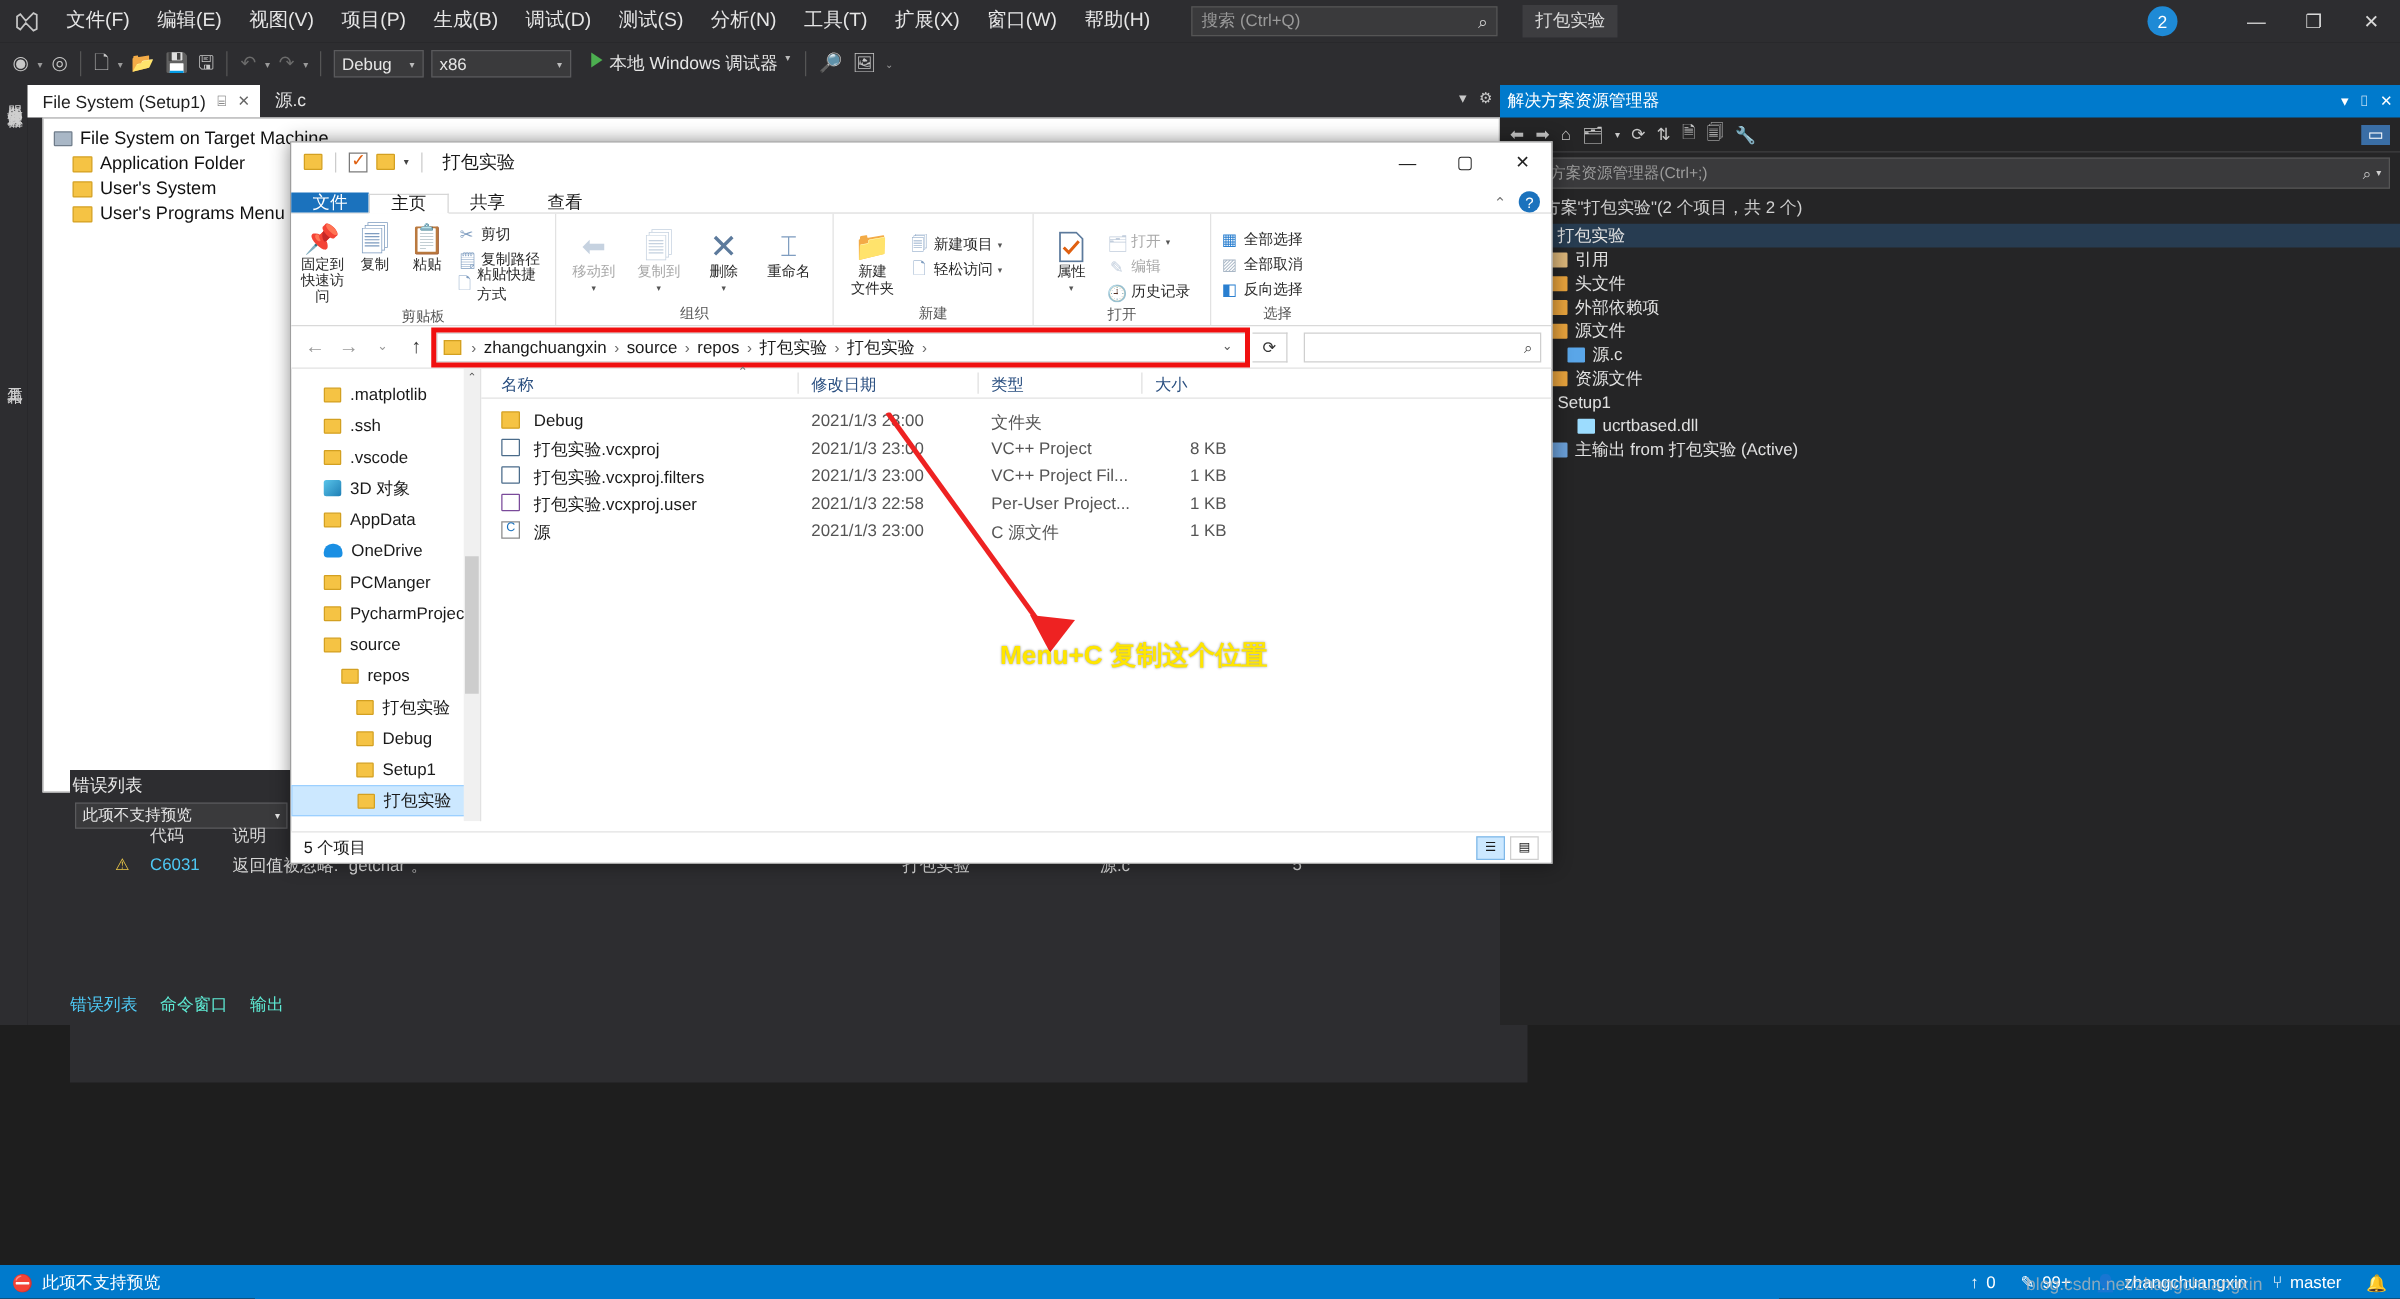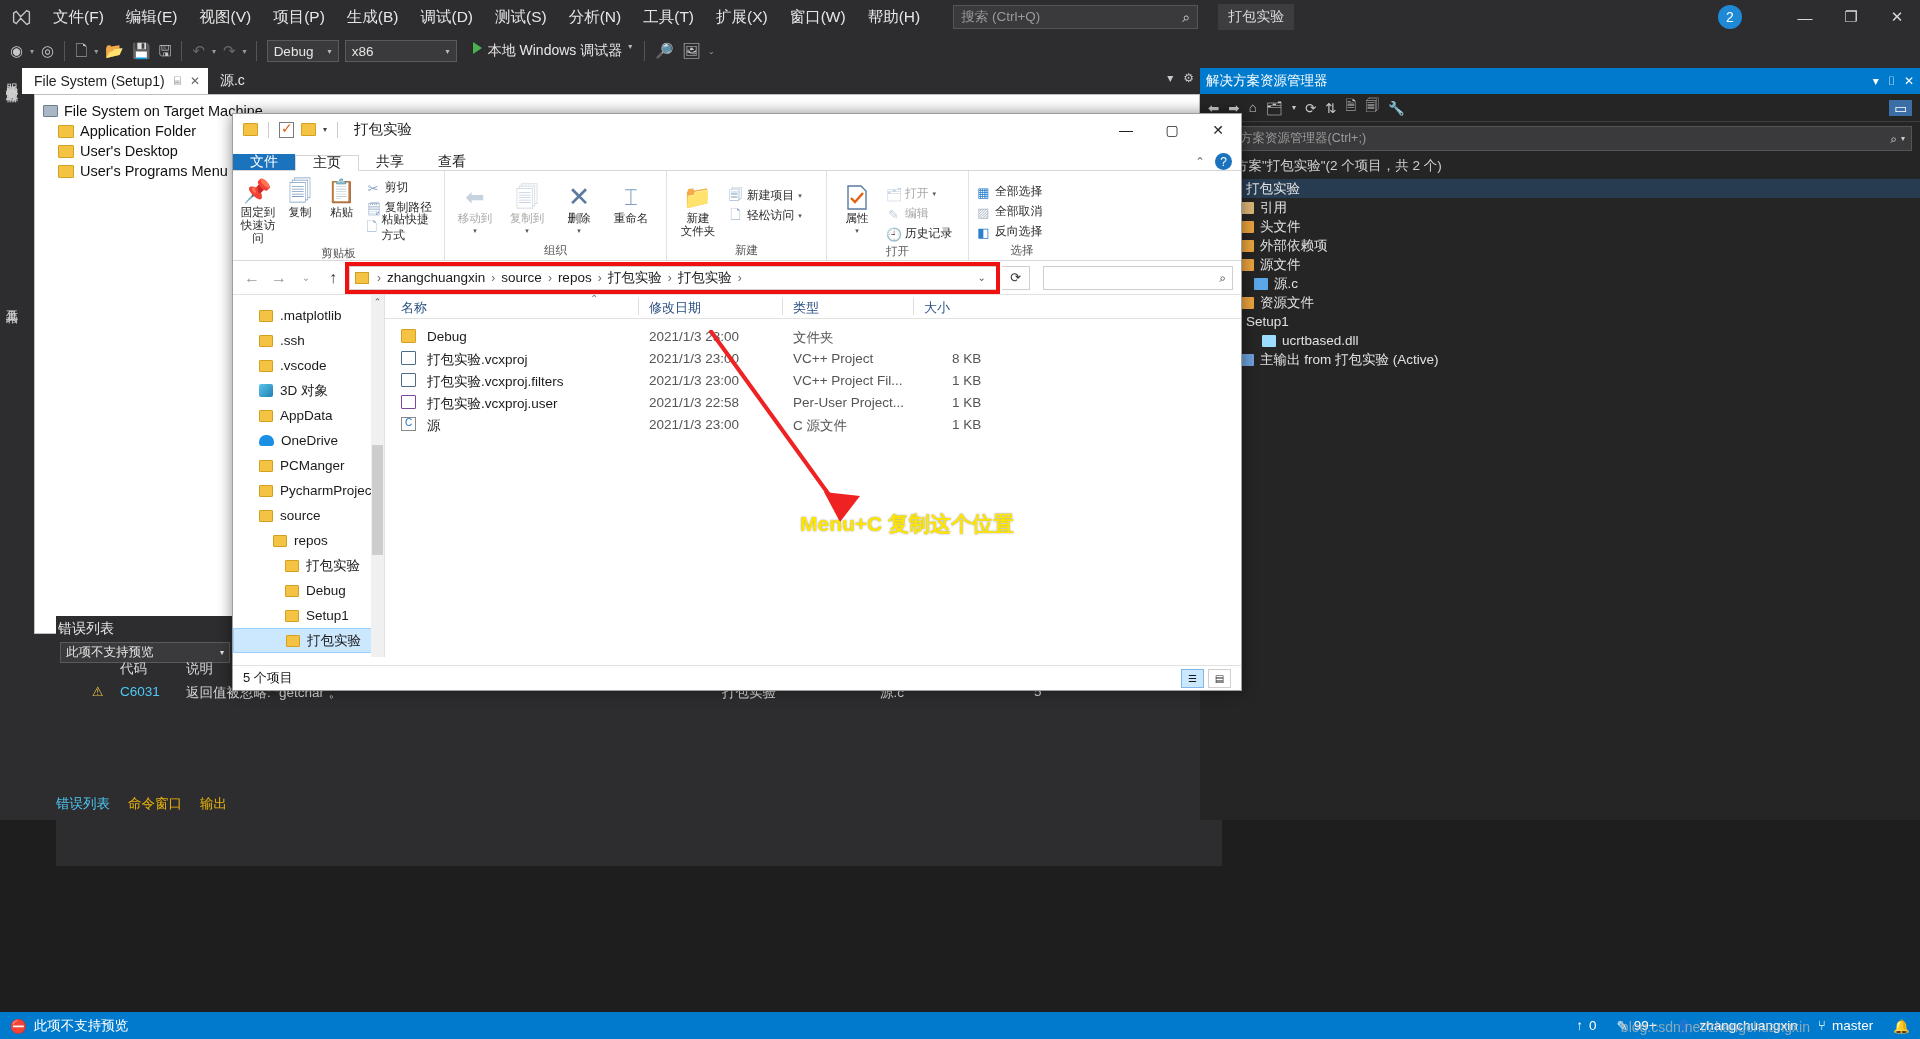--- a/index.html
+++ b/index.html
@@ -67,21 +67,21 @@
     display:flex; align-items:center; justify-content:space-between; padding:0 5px; }
   .err-x { width:17px;height:17px;border-radius:50%; background:#e05c5c; color:#fff; font-size:12px; display:flex; align-items:center; justify-content:center; }
   .errgrid-head { position:absolute; left:0; top:44px; width:1166px; height:20px; color:#d6d6d6; font-size:13.5px; }
   .errgrid-head span { position:absolute; }
   .errrow { position:absolute; top:68px; left:0; width:1166px; height:20px; color:#d6d6d6; font-size:13.5px; }
   .errrow span { position:absolute; }
   .warnico { color:#e8c547; font-size:13px; }
   .errcode { color:#4ec9f5; }
 
   .bottom-tabs { position:absolute; left:34px; top:795px; display:flex; gap:18px; align-items:center; }
-  .bt { font-size:13.5px; color:#eab308; }
+  .bt { font-size:13.5px; color:#5eead4; }
   .bt.sel { color:#4ec9f5; }
 
   
   .se { position:absolute; left:1200px; top:68px; width:720px; height:752px; background:#252526; }
   .se-head { height:26px; background:#007acc; display:flex; align-items:center; justify-content:space-between; padding:0 6px; }
   .se-head .t { color:#fff; font-size:13.5px; }
   .se-head .ic { color:#fff; font-size:12px; display:flex; gap:9px; }
   .se-toolbar { height:28px; display:flex; align-items:center; gap:9px; padding:0 8px; color:#c8c8c8; font-size:13.5px; border-bottom:1px solid #3f3f40; }
   .se-search { height:25px; margin:4px 8px; background:#3a3a3c; border:1px solid #555; display:flex; align-items:center; padding:0 6px; }
   .se-search .ph { color:#9b9b9b; font-size:12.5px; flex:1; }
@@ -300,21 +300,21 @@
         <div class="fsrow">
           <span class="monitor"></span>
           <span>File System on Target Machine</span>
         </div>
         <div class="fsrow ind">
           <span class="ficon fold"></span>
           <span>Application Folder</span>
         </div>
         <div class="fsrow ind">
           <span class="ficon fold"></span>
-          <span>User's Desktop</span>
+          <span>User's System</span>
         </div>
         <div class="fsrow ind">
           <span class="ficon fold"></span>
           <span>User's Programs Menu</span>
         </div>
       </div>
     </div>
 
     <div class="errpane">
       <div class="errtitle">错误列表</div>

